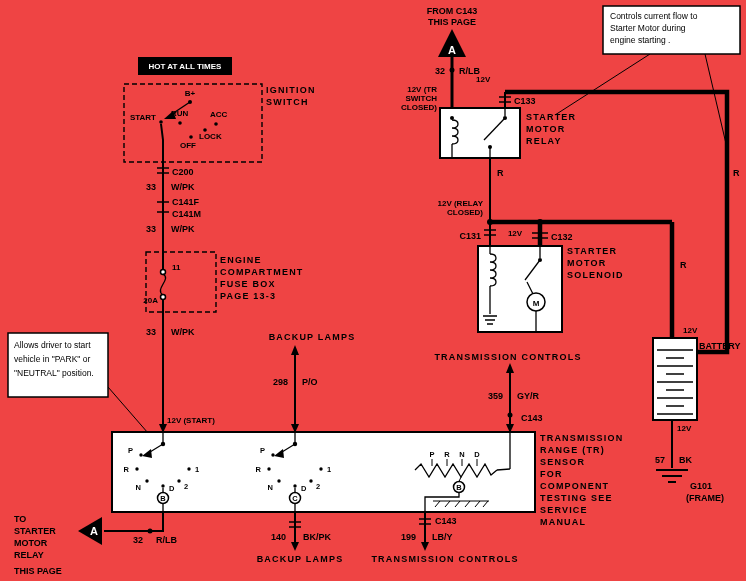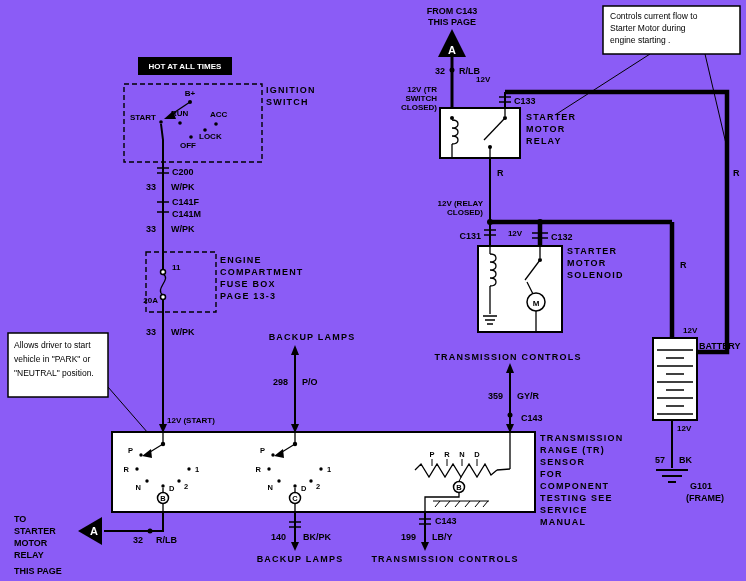--- a/index.html
+++ b/index.html
@@ -1,16 +1,16 @@
 <!DOCTYPE html>
 <html><head>
 <meta charset="utf-8">
 <style>
   html,body{margin:0;padding:0;background:#ffffff}
-  #stage{width:746px;height:581px;position:relative;background:#8b5cf6}
+  #stage{width:746px;height:581px;position:relative;background:#ef4444}
   svg{display:block}
   text{font-family:"Liberation Sans","DejaVu Sans",sans-serif;fill:#000}
   .t7{font-size:7.5px;font-weight:bold}
   .t8{font-size:8px;font-weight:bold}
   .t9{font-size:9px;font-weight:bold}
   .t11{font-size:11px;font-weight:bold}
   .tn{font-size:8.5px}
   .tw{fill:#ffffff}
   .mid{text-anchor:middle}
   .end{text-anchor:end}

